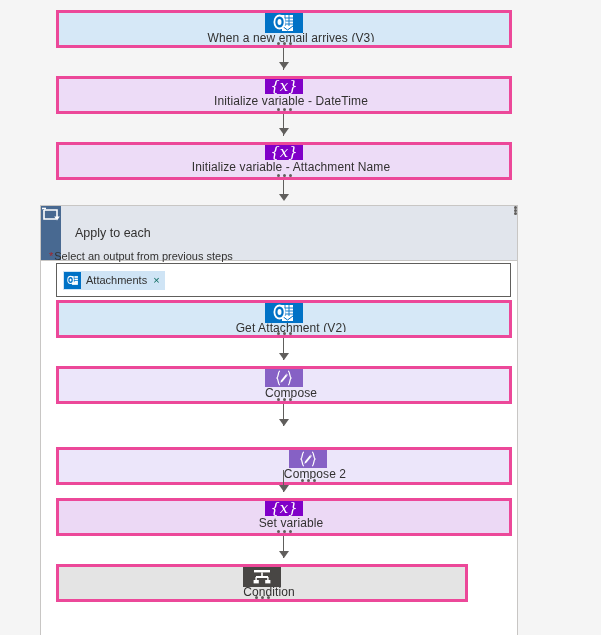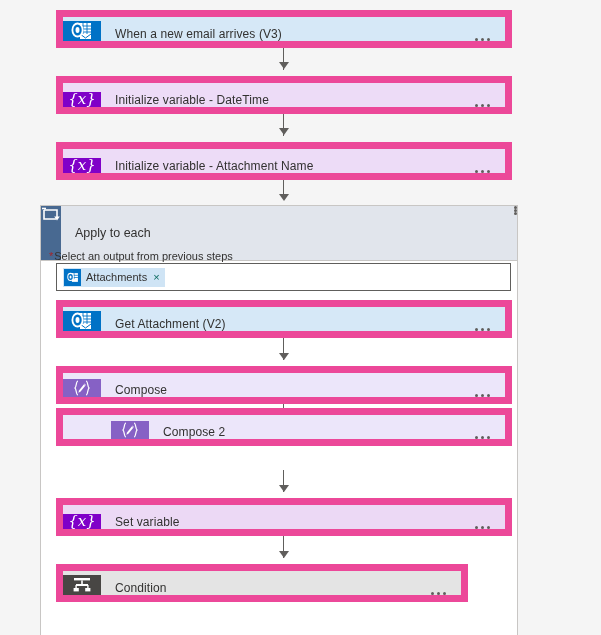--- a/index.html
+++ b/index.html
@@ -16,25 +16,26 @@
     position: relative;
     width: 601px;
     height: 635px;
     background: #f5f5f5;
   }
 
   
   .card {
     position: absolute;
     display: flex;
-    align-items: flex-end;
+    align-items: center;
     height: 38px;
-    border: 7px solid #ec4899;
+    border: 3px solid #ec4899;
     box-sizing: border-box;
     background: #ffffff;
+    flex-direction: column;
   }
   .card .icon-tile {
     width: 38px;
     min-width: 38px;
     display: flex;
     align-items: center;
     justify-content: center;
     box-sizing: border-box;
   }
   .card .card-title {
@@ -144,21 +145,21 @@
     color: #323130;
     white-space: nowrap;
   }
   .field-label .req { color: #a4262c; margin-right: 1px; }
 
   .token-input {
     position: absolute;
     left: 56px;
     top: 263px;
     width: 455px;
-    height: 28px;
+    height: 34px;
     background: #ffffff;
     border: 1px solid #605e5c;
     box-sizing: border-box;
     display: flex;
     align-items: center;
     padding-left: 6px;
   }
   .token-chip {
     display: inline-flex;
     align-items: center;
@@ -337,21 +338,21 @@
     <div class="ellipsis">
       <i></i>
         <i></i>
         <i></i>
     </div>
   </div>
 
   <div class="connector" style="left:283px; top:404px; height:22px;"></div>
   <div class="arrowhead" style="left:279px; top:419px;"></div>
 
-  <div class="card body-lav" style="left:56px; top:408px; width:456px;padding-left:48px;">
+  <div class="card body-lav" style="left:56px; top:447px; width:456px;padding-left:48px;">
     <div class="icon-tile tile-compose">
       <svg width="22" height="18" viewBox="0 0 22 18">
         <path d="M7 2 C5 2 5.5 8 4 9 C5.5 10 5 16 7 16" fill="none" stroke="#ffffff" stroke-width="1.2"></path>
         <path d="M15 2 C17 2 16.5 8 18 9 C16.5 10 17 16 15 16" fill="none" stroke="#ffffff" stroke-width="1.2"></path>
         <path d="M13.5 4.5 L8 11.5 L7.3 13.8 L9.4 12.8 L14.9 5.9 Z" fill="#ffffff"></path>
         <path d="M12.9 5.2 L14.2 6.6" stroke="#8661c5" stroke-width="0.8"></path>
       </svg>
     </div>
     <div class="card-title">Compose 2</div>
     <div class="ellipsis">

